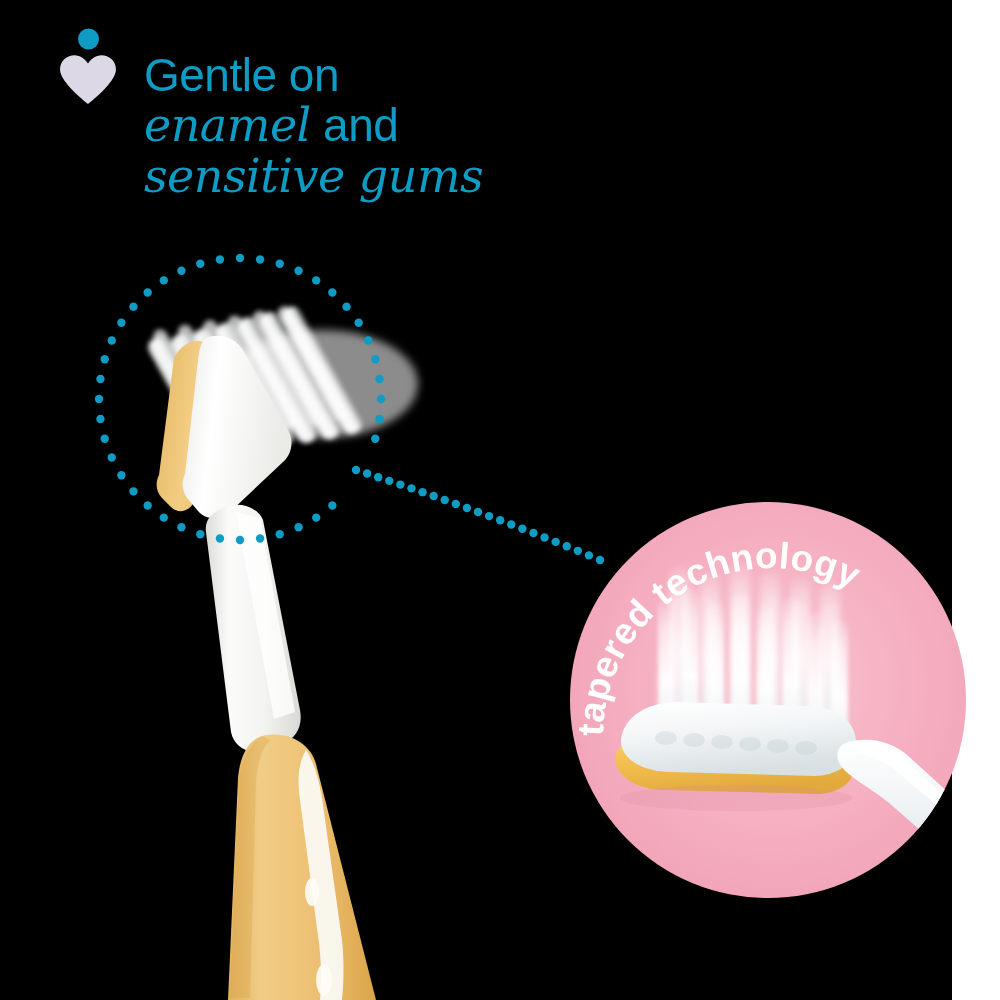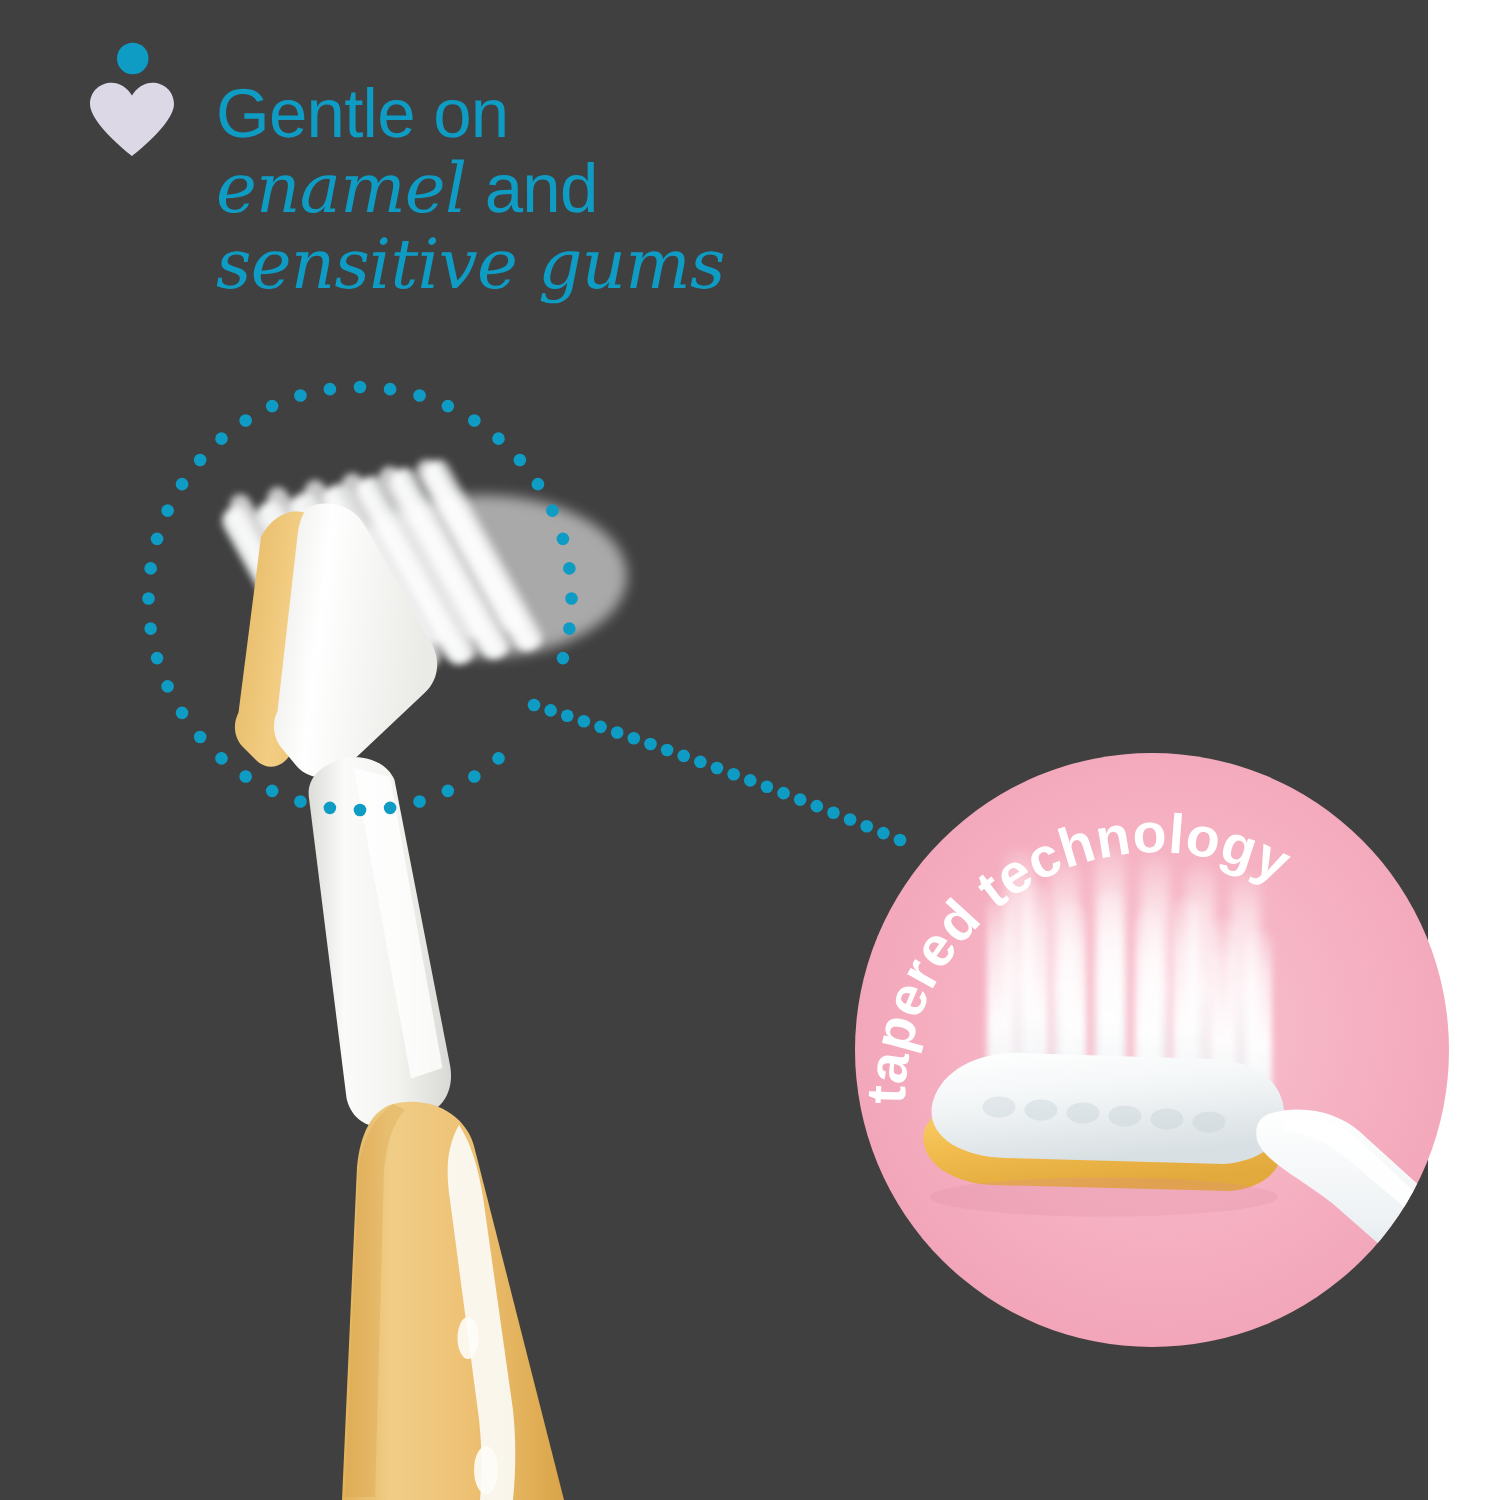--- a/index.html
+++ b/index.html
@@ -10,21 +10,21 @@
   body {
     width: 1000px;
     height: 1000px;
     overflow: hidden;
     font-family: "Liberation Sans", sans-serif;
   }
   #stage {
     position: relative;
     width: 952px;
     height: 1000px;
-    background: #404040;
+    background: #000000;
   }
 
   
   #headline-block {
     position: absolute;
     left: 56px;
     top: 24px;
     width: 640px;
   }
   #heart-badge {

